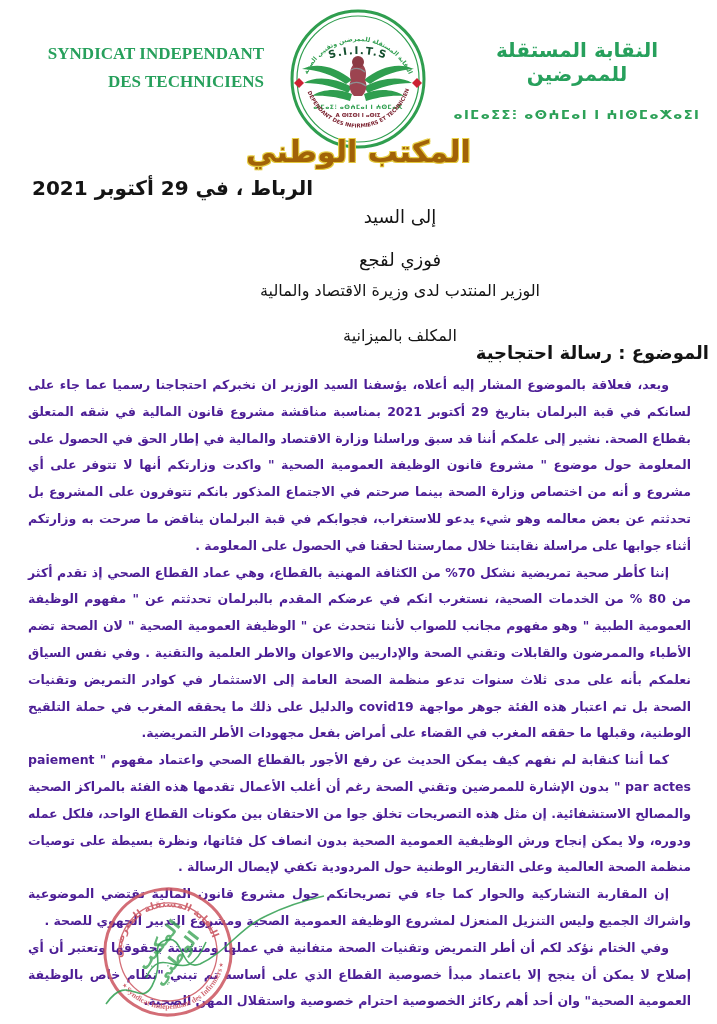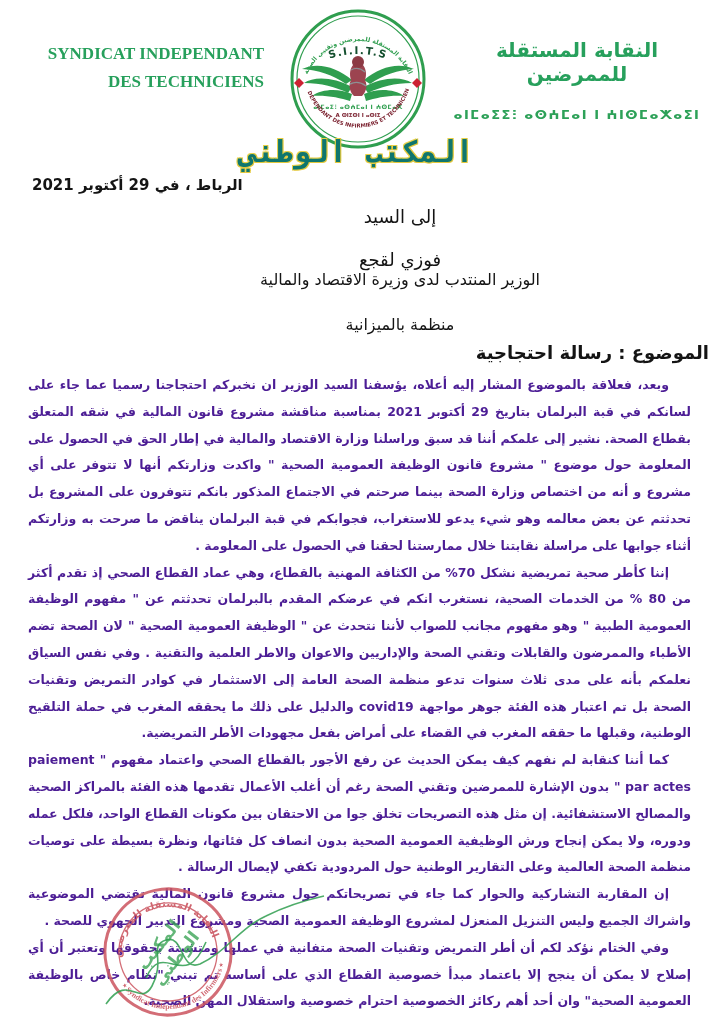--- a/index.html
+++ b/index.html
@@ -18,36 +18,35 @@
     position:absolute;right:6px;top:38px;width:268px;text-align:center;direction:rtl;
   }
   .title-ar .ar{font-size:20px;font-weight:bold;color:#27a05c;}
   .title-ar .tif{
     margin-top:21px;font-size:13px;font-weight:bold;color:#2da158;
     letter-spacing:1.5px;direction:ltr;white-space:nowrap;
   }
   .logo-wrap{position:absolute;left:288px;top:8px;width:140px;height:142px;}
   .office{
     position:absolute;left:50%;transform:translateX(-50%);top:134px;width:230px;
-    text-align:center;direction:rtl;font-size:30px;font-weight:bold;color:#0f766e;
+    text-align:center;direction:rtl;font-size:30px;font-weight:bold;color:#a16207;
     text-shadow:1px 1px 0 #e3c83b,-1px -1px 0 #e9d24a,1px -1px 0 #e3c83b,-1px 1px 0 #e3c83b;
     white-space:nowrap;
-    font-family:Liberation Mono, monospace;
   }
   .date-line{
     position:absolute;left:32px;top:176px;direction:rtl;
-    font-size:15px;font-weight:bold;white-space:nowrap;
+    font-size:20px;font-weight:bold;white-space:nowrap;
   }
   
   .addressee{
     position:absolute;left:250px;top:206px;width:300px;
     text-align:center;direction:rtl;font-weight:normal;
   }
   .addressee .l1{font-size:18px;margin-bottom:22px;}
-  .addressee .l2{font-size:18px;}
+  .addressee .l2{font-size:18px;margin-bottom:11px;}
   .addressee .l3{font-size:16px;margin-bottom:26px;white-space:nowrap;}
   .addressee .l4{font-size:16px;}
   .subject{
     position:absolute;right:8px;top:342px;direction:rtl;
     font-size:18px;font-weight:bold;white-space:nowrap;margin-left:24px;
   }
   
   .letter-body{
     position:absolute;left:28px;right:26px;top:372px;direction:rtl;
   }
@@ -121,21 +120,21 @@
   </div>
 
   <div class="office">المكتب الوطني</div>
 
   <div class="date-line">الرباط ، في 29 أكتوبر 2021</div>
 
   <div class="addressee">
     <div class="l1">إلى السيد</div>
     <div class="l2">فوزي لقجع</div>
     <div class="l3">الوزير المنتدب لدى وزيرة الاقتصاد والمالية</div>
-    <div class="l4">منظمة بالميزانية</div>
+    <div class="l4">المكلف بالميزانية</div>
   </div>
 
   <div class="subject">الموضوع : رسالة احتجاجية</div>
 
   <div class="letter-body">
     <p class="para">وبعد، فعلاقة بالموضوع المشار إليه أعلاه، يؤسفنا السيد الوزير ان نخبركم احتجاجنا رسميا عما جاء على لسانكم في قبة البرلمان بتاريخ 29 أكتوبر 2021 بمناسبة مناقشة مشروع قانون المالية في شقه المتعلق بقطاع الصحة. نشير إلى علمكم أننا قد سبق وراسلنا وزارة الاقتصاد والمالية في إطار الحق في الحصول على المعلومة حول موضوع " مشروع قانون الوظيفة العمومية الصحية " واكدت وزارتكم أنها لا تتوفر على أي مشروع و أنه من اختصاص وزارة الصحة بينما صرحتم في الاجتماع المذكور بانكم تتوفرون على المشروع بل تحدثتم عن بعض معالمه وهو شيء يدعو للاستغراب، فجوابكم في قبة البرلمان يناقض ما صرحت به وزارتكم أثناء جوابها على مراسلة نقابتنا خلال ممارستنا لحقنا في الحصول على المعلومة .</p>
     <p class="para">إننا كأطر صحية تمريضية نشكل 70% من الكثافة المهنية بالقطاع، وهي عماد القطاع الصحي إذ تقدم أكثر من 80 % من الخدمات الصحية، نستغرب انكم في عرضكم المقدم بالبرلمان تحدثتم عن " مفهوم الوظيفة العمومية الطبية " وهو مفهوم مجانب للصواب لأننا نتحدث عن " الوظيفة العمومية الصحية " لان الصحة تضم الأطباء والممرضون والقابلات وتقني الصحة والإداريين والاعوان والاطر العلمية والتقنية . وفي نفس السياق نعلمكم بأنه على مدى ثلاث سنوات تدعو منظمة الصحة العامة إلى الاستثمار في كوادر التمريض وتقنيات الصحة بل تم اعتبار هذه الفئة جوهر مواجهة covid19 والدليل على ذلك ما يحققه المغرب في حملة التلقيح الوطنية، وقبلها ما حققه المغرب في القضاء على أمراض بفعل مجهودات الأطر التمريضية.</p>
     <p class="para">كما أننا كنقابة لم نفهم كيف يمكن الحديث عن رفع الأجور بالقطاع الصحي واعتماد مفهوم " paiement par actes " بدون الإشارة للممرضين وتقني الصحة رغم أن أغلب الأعمال تقدمها هذه الفئة بالمراكز الصحية والمصالح الاستشفائية. إن مثل هذه التصريحات تخلق جوا من الاحتقان بين مكونات القطاع الواحد، فلكل عمله ودوره، ولا يمكن إنجاح ورش الوظيفية العمومية الصحية بدون انصاف كل فئاتها، ونظرة بسيطة على توصيات منظمة الصحة العالمية وعلى التقارير الوطنية حول المردودية تكفي لإيصال الرسالة .</p>
     <p class="para">إن المقاربة التشاركية والحوار كما جاء في تصريحاتكم حول مشروع قانون المالية تقتضي الموضوعية واشراك الجميع وليس التنزيل المنعزل لمشروع الوظيفة العمومية الصحية ومشروع التدبير الجهوي للصحة .</p>
     <p class="para">وفي الختام نؤكد لكم أن أطر التمريض وتقنيات الصحة متفانية في عملها ومتشبثة بحقوقها وتعتبر أن أي إصلاح لا يمكن أن ينجح إلا باعتماد مبدأ خصوصية القطاع الذي على أساسه تم تبني "نظام خاص بالوظيفة العمومية الصحية" وان أحد أهم ركائز الخصوصية احترام خصوصية واستقلال المهن الصحية.</p>

